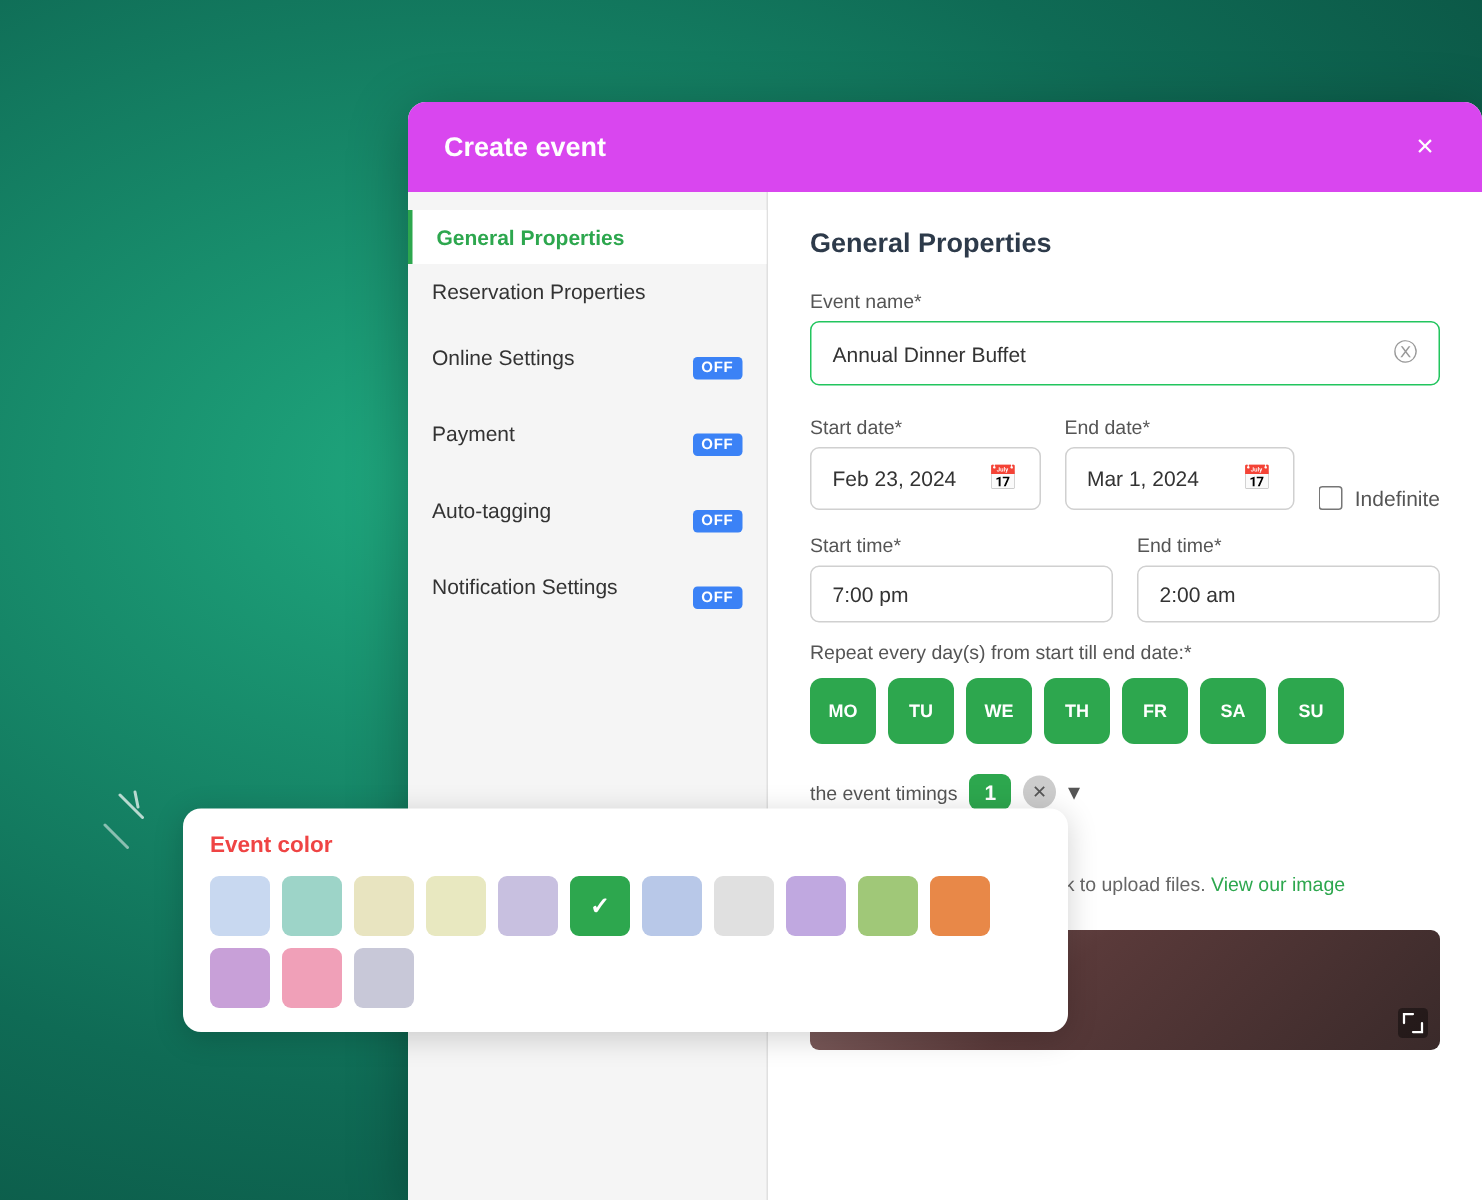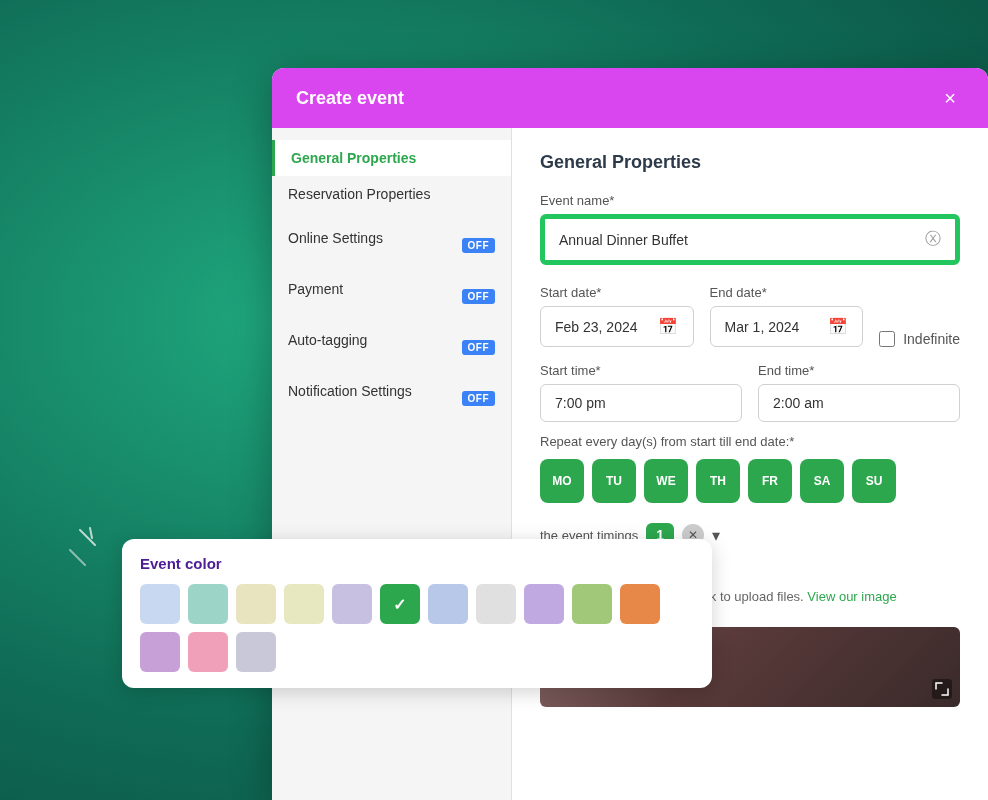--- a/index.html
+++ b/index.html
@@ -119,21 +119,21 @@
       margin-bottom: 20px;
     }
     .form-label {
       font-size: 13px;
       color: #555;
       margin-bottom: 6px;
       display: block;
     }
     .form-input {
       width: 100%;
-      border: 5px solid #22c55e;
+      border: 1px solid #22c55e;
       border-radius: 6px;
       padding: 10px 14px;
       font-size: 14px;
       color: #333;
       display: flex;
       align-items: center;
       justify-content: space-between;
       background: #fff;
     }
     .form-input input {
@@ -293,21 +293,21 @@
       background: #fff;
       border-radius: 12px;
       box-shadow: 0 4px 20px rgba(0,0,0,0.18);
       padding: 16px 18px;
       z-index: 100;
       width: 590px;
     }
     .color-popup-title {
       font-size: 15px;
       font-weight: 600;
-      color: #4c1d95;
+      color: #ef4444;
       margin-bottom: 12px;
     }
     .color-swatches {
       display: flex;
       gap: 8px;
       flex-wrap: wrap;
     }
     .swatch {
       width: 40px;
       height: 40px;

